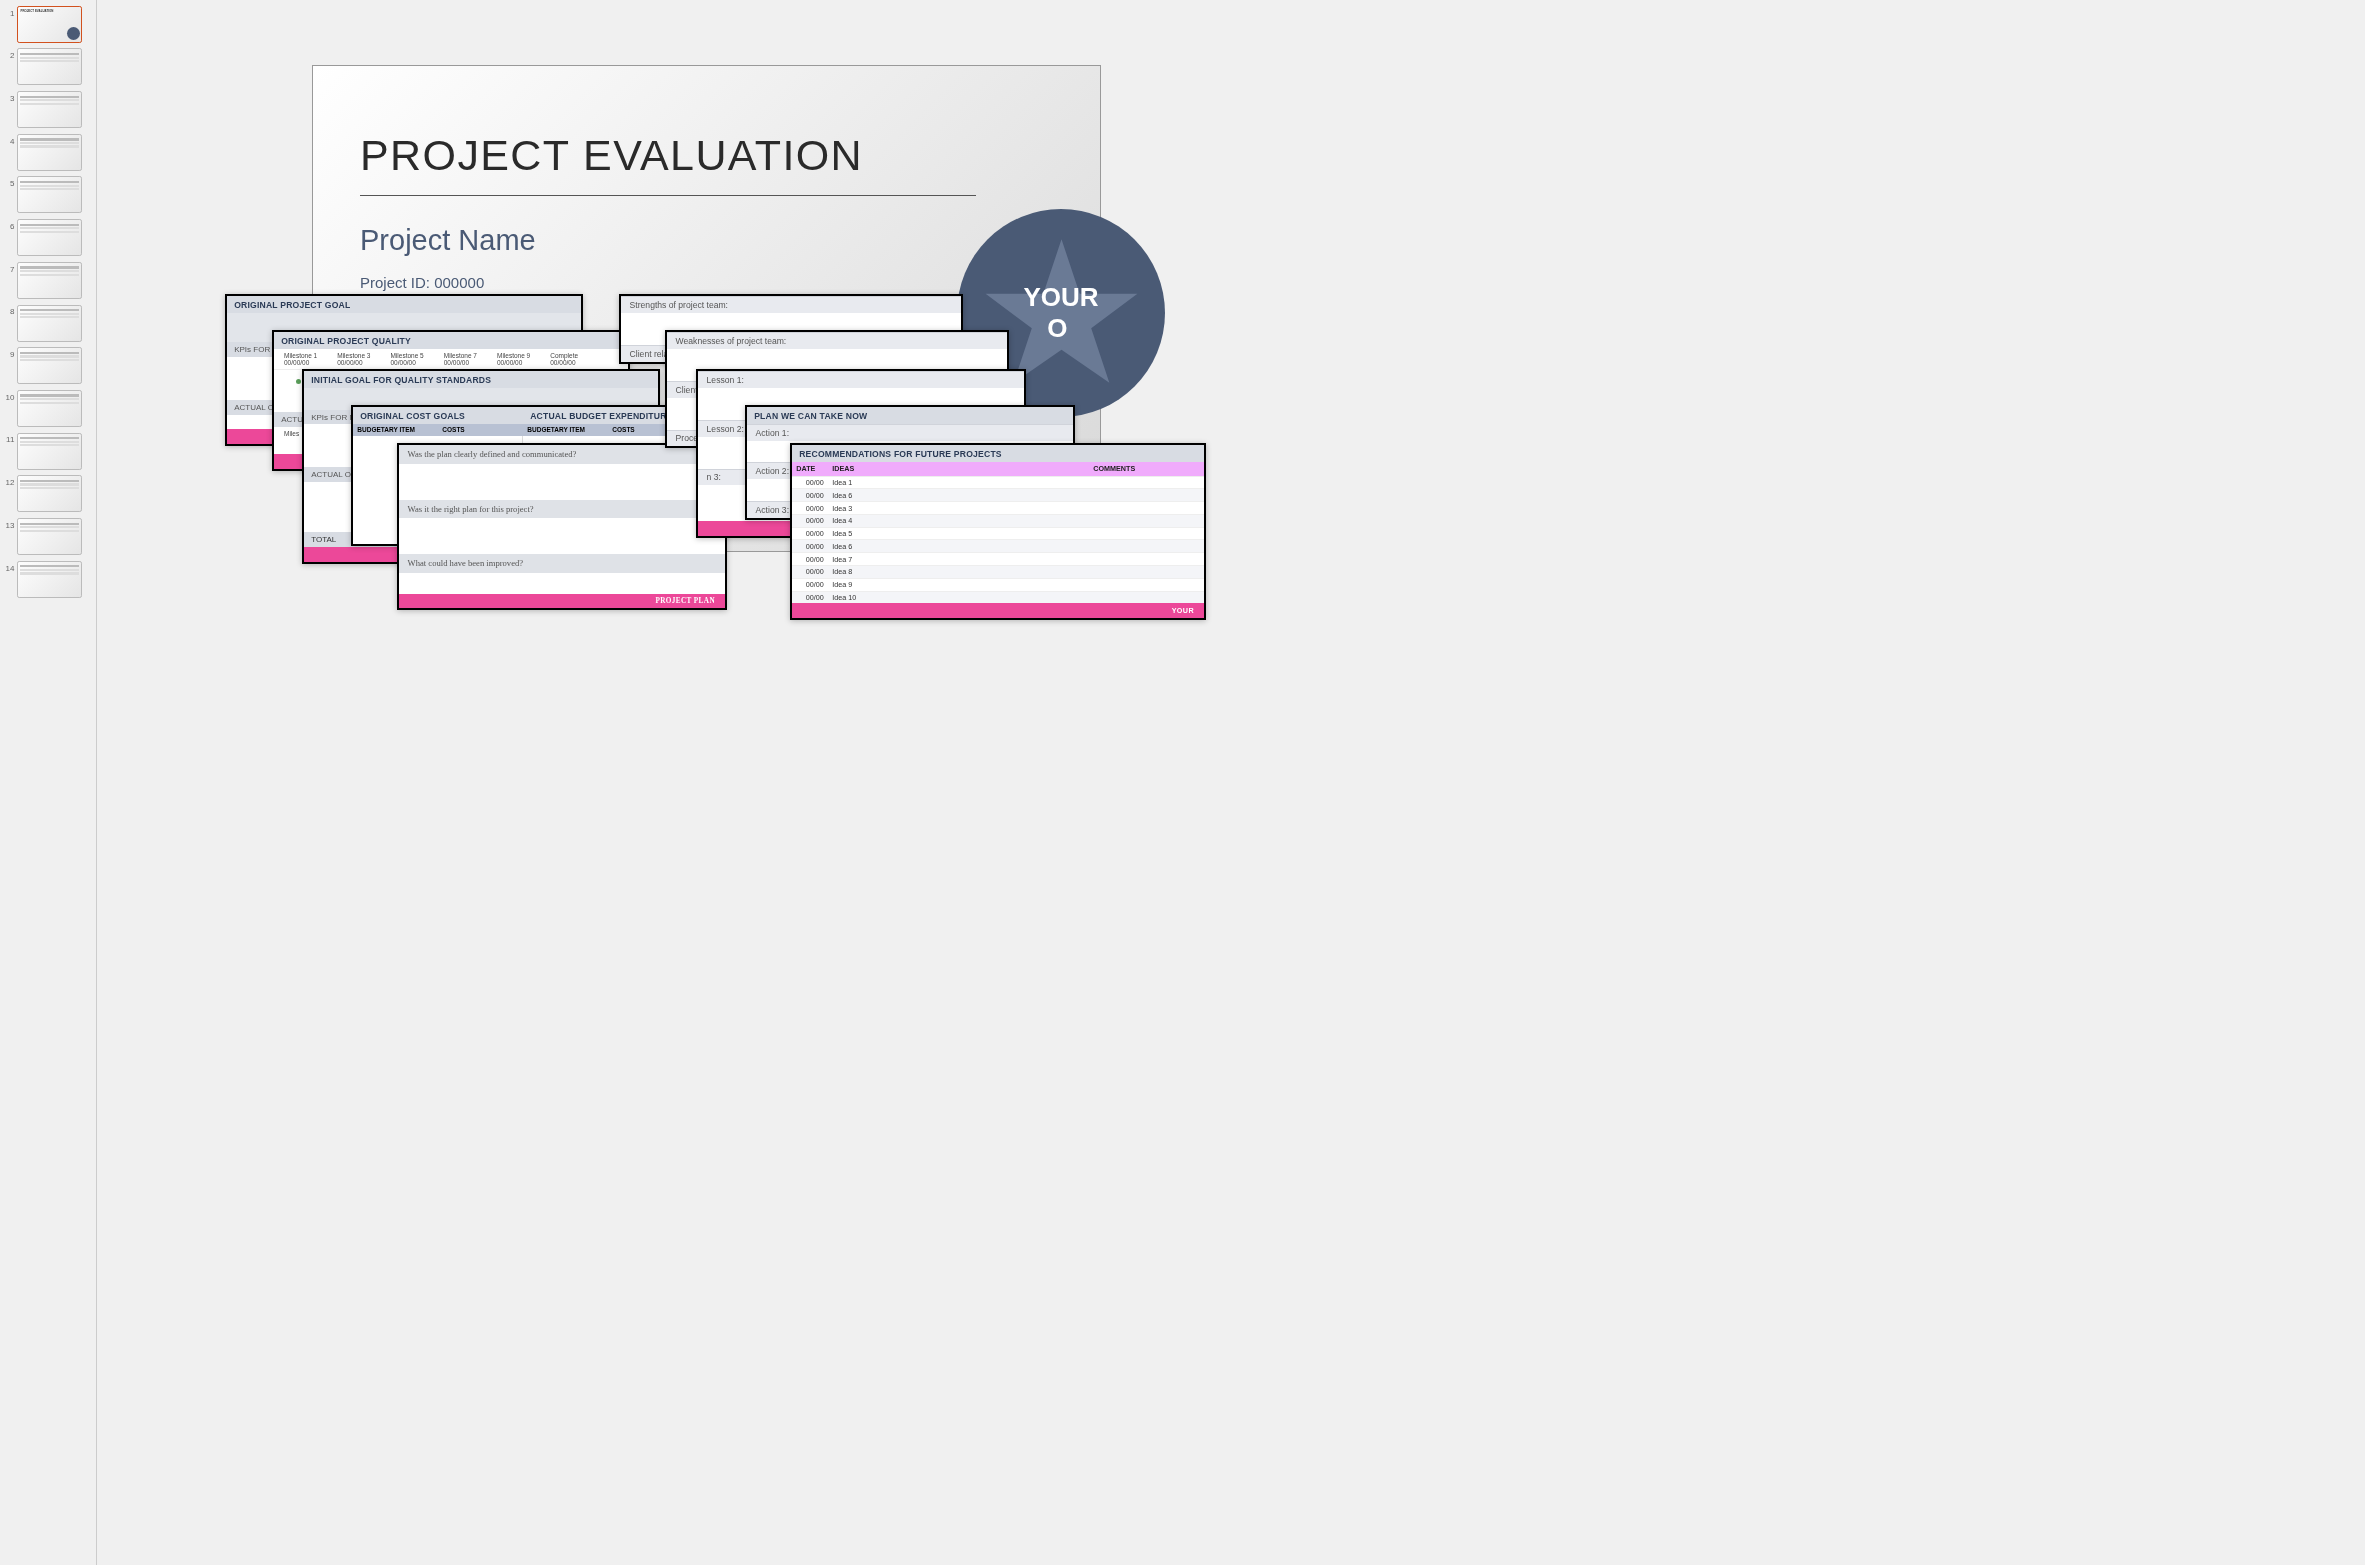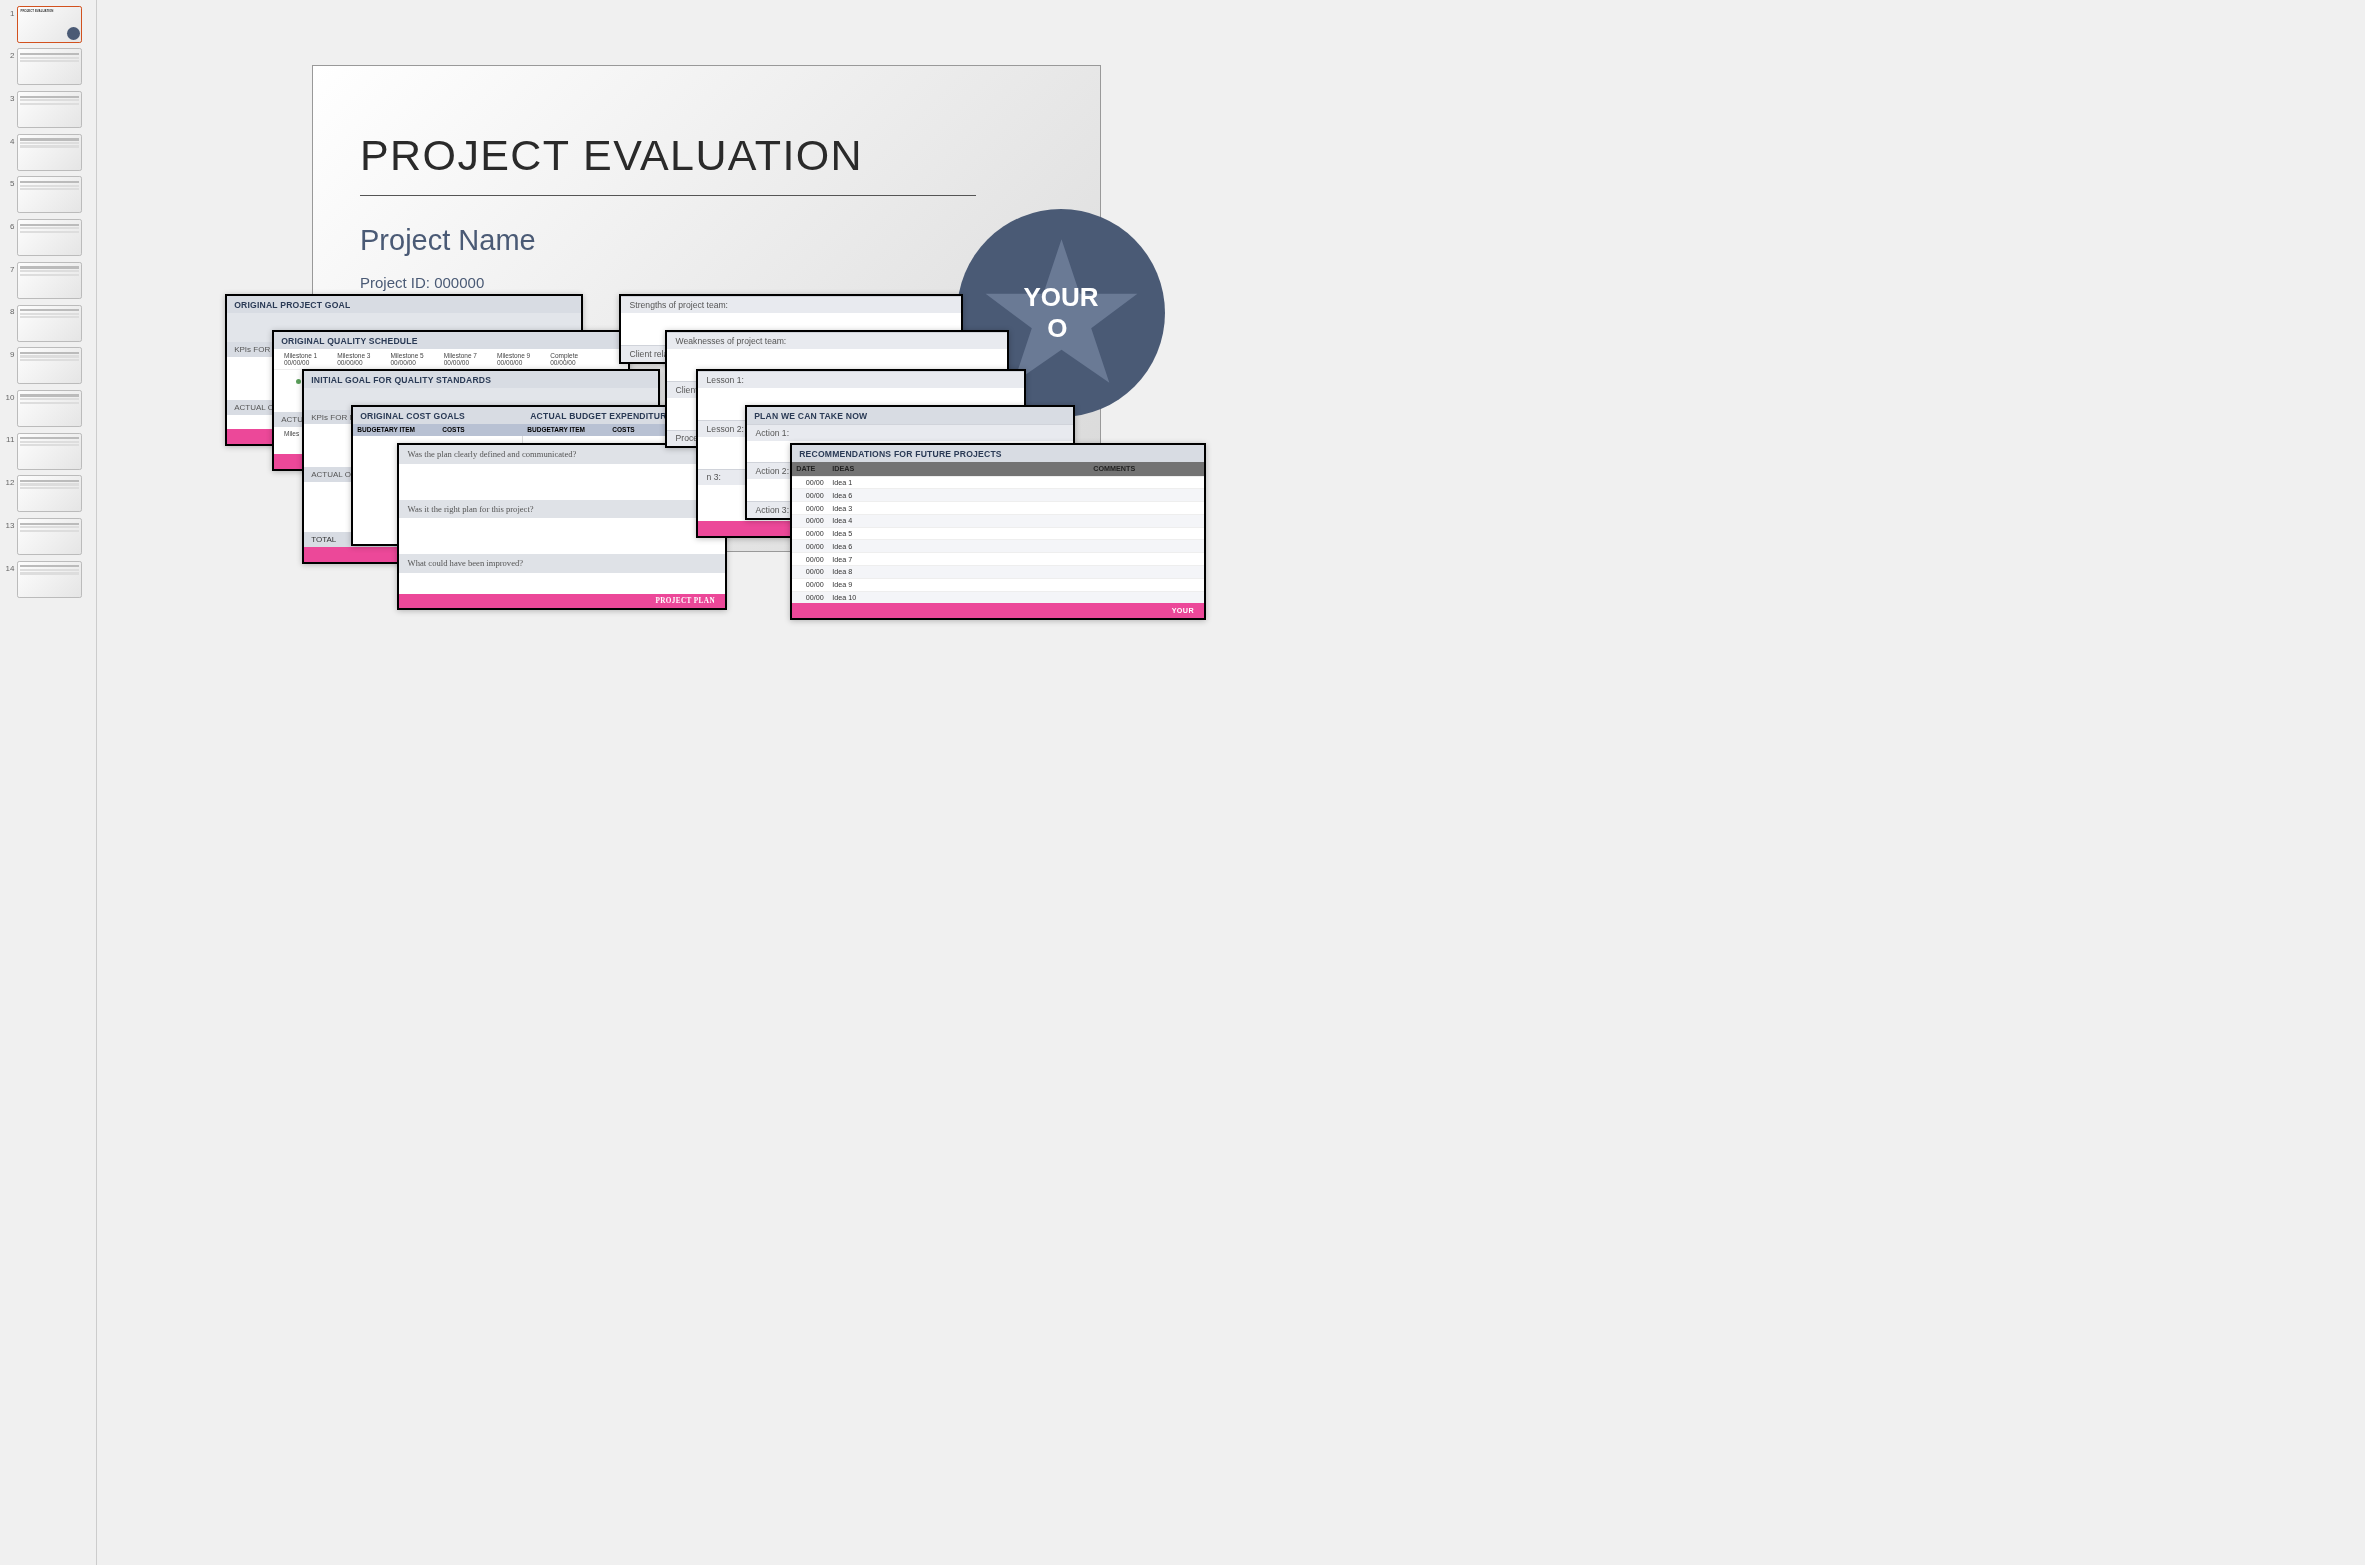--- a/index.html
+++ b/index.html
@@ -34,21 +34,21 @@
 
 
 .ov { position: absolute; background: #fff; border: 2.2px solid #000; box-shadow: 0 1.4px 5.7px rgba(0,0,0,0.25); }
 .ov .hdr1 { background: #d8dce3; color: #2a3a55; font-size: 8.6px; font-weight: 600; padding: 3.6px 7.2px; letter-spacing: 0.2px;}
 .ov .body-grey { background: #e2e5ea; height: 29px; }
 .ov .body-white { background: #fff; height: 43px; }
 .ov .footer { background: #ec4899; color: #fff; font-size: 7.2px; font-weight: 600; text-align: right; padding: 2.9px 10px; letter-spacing:0.4px;}
 .ov .q { background: #dfe2e7; color: #555; font-size: 8.6px; padding: 4.3px 8.6px; }
 .ov .ans { background: #fff; height: 36px; }
 .ov table { width: 100%; border-collapse: collapse; font-size: 7.2px; }
-.ov th { background: #737373; color: #222; text-align: left; padding: 2.2px 4.3px; font-weight:700; }
+.ov th { background: #f0abfc; color: #222; text-align: left; padding: 2.2px 4.3px; font-weight:700; }
 .ov td { padding: 1.4px 4.3px; border-top: 0.7px solid #eee; color:#333;}
 .ov .row-alt td { background:#f4f5f8; }
 .mil-row { display:flex; gap:20px; padding:2.9px 10px; font-size:6.5px; color:#444;}
 .mil-row span{display:block;}
 .cost-cols { display:flex; }
 .cost-cols > div { flex:1; }
 .cost-th { display:flex; font-size:6.5px; font-weight:700; background:#b8c1d3; }
 .cost-th span { flex:1; padding:2.2px 4.3px;}
 .cost-body { background:#fff; height:108px; border-right:0.7px solid #ddd;}
 .section-label { background:#d8dce3; color:#555; font-size:8px; padding:2.9px 7.2px;}
@@ -226,21 +226,21 @@
       <div class="hdr1">ORIGINAL PROJECT GOAL</div>
       <div class="body-grey"></div>
       <div class="section-label">KPIs FOR MEASURI</div>
       <div class="body-white"></div>
       <div class="section-label">ACTUAL OUTCO</div>
       <div style="height:14.3px;background:#fff;"></div>
       <div class="footer">&nbsp;</div>
     </div>
 
     <div class="ov" style="left:175px; top:330px; width:358px;">
-      <div class="hdr1">ORIGINAL QUALITY SCHEDULE</div>
+      <div class="hdr1">ORIGINAL PROJECT QUALITY</div>
       <div style="background:#fff;">
         <div class="mil-row" id="milrow">
             <div>
               <span>Milestone 1</span>
               <span>00/00/00</span>
             </div>
             <div>
               <span>Milestone 3</span>
               <span>00/00/00</span>
             </div>

